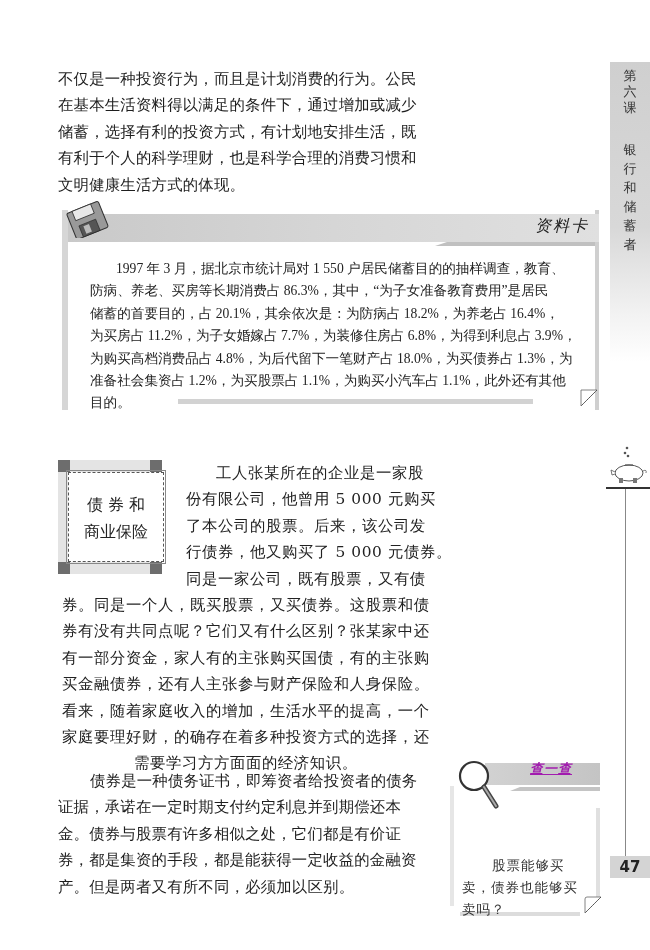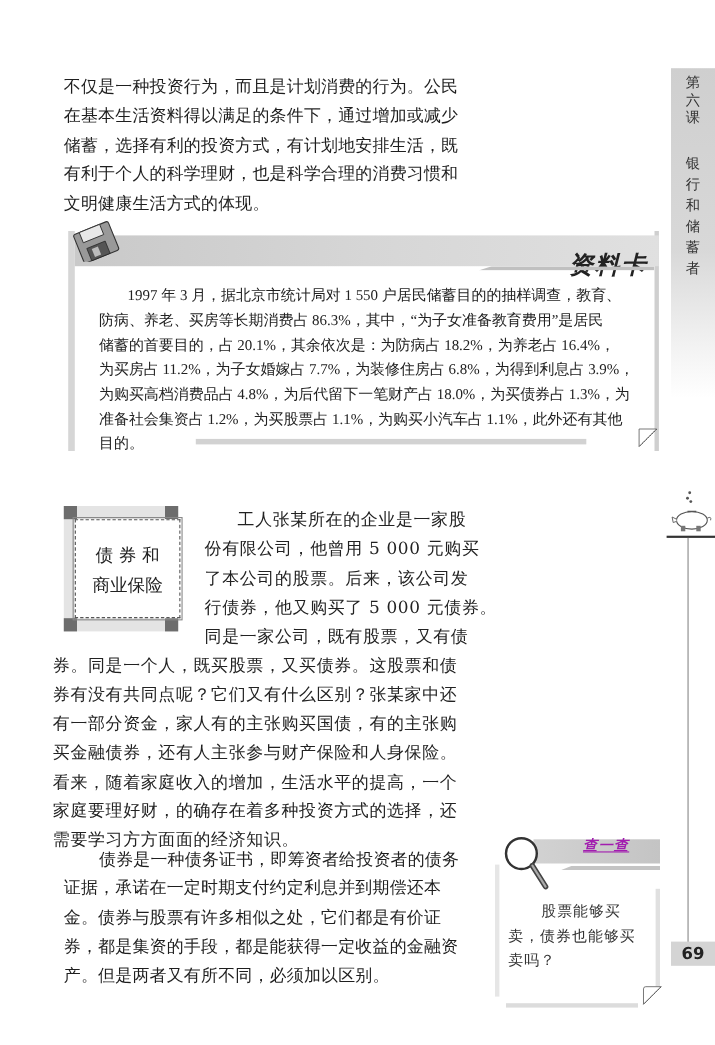--- a/index.html
+++ b/index.html
@@ -38,22 +38,22 @@
   }
   .data-card .header-bar {
     position: absolute; left: 0; top: 4px; width: 531px; height: 28px;
     background: linear-gradient(90deg, #c9c9c9 0%, #d6d6d6 50%, #e0e0e0 100%);
   }
   .data-card .header-stripe {
     position: absolute; right: 0; top: 32px; width: 160px; height: 4px;
     background: #c0c0c0; clip-path: polygon(12px 0, 100% 0, 100% 100%, 0 100%);
   }
   .data-card .title {
-    position: absolute; right: 10px; top: 12px; font-family: "DejaVu Sans", sans-serif;
-    font-style: italic; font-weight: bold; font-size: 22px; color: #222; letter-spacing: 2px;
+    position: absolute; right: 10px; top: 2px; font-family: "DejaVu Sans", sans-serif;
+    font-style: italic; font-weight: normal; font-size: 16px; color: #222; letter-spacing: 2px;
   }
   .data-card .bottom-bar {
     position: absolute; left: 110px; top: 189px; width: 355px; height: 5px;
     background: #d2d2d2;
   }
   .data-card .corner {
     position: absolute; right: -4px; top: 176px; width: 22px; height: 22px;
   }
   .data-card .body {
     position: absolute; left: 22px; top: 48px; font-family: "Liberation Serif", serif;
@@ -172,21 +172,21 @@
   </div>
 </div>
 
 <div class="story" style="left:186px; top:460px;">
   <span class="line" style="padding-left:30px;font-family:Liberation Serif, serif;">工人张某所在的企业是一家股</span>
   <span class="line">份有限公司，他曾用 5 000 元购买</span>
   <span class="line">了本公司的股票。后来，该公司发</span>
   <span class="line">行债券，他又购买了 5 000 元债券。</span>
   <span class="line">同是一家公司，既有股票，又有债</span>
 </div>
-<div class="story" style="left:48px; top:592px;">
+<div class="story" style="left:62px; top:592px;text-align:center;">
   <span class="line">券。同是一个人，既买股票，又买债券。这股票和债</span>
   <span class="line">券有没有共同点呢？它们又有什么区别？张某家中还</span>
   <span class="line">有一部分资金，家人有的主张购买国债，有的主张购</span>
   <span class="line">买金融债券，还有人主张参与财产保险和人身保险。</span>
   <span class="line">看来，随着家庭收入的增加，生活水平的提高，一个</span>
   <span class="line">家庭要理好财，的确存在着多种投资方式的选择，还</span>
   <span class="line">需要学习方方面面的经济知识。</span>
 </div>
 
 <div class="para" style="left:58px; top:768px;">
@@ -203,21 +203,21 @@
   <span class="title">查一查</span>
   <div class="left-bar"></div>
   <div class="right-bar"></div>
   <div class="bottom-bar"></div>
   <svg class="magnifier" viewBox="0 0 48 52">
     <circle cx="20" cy="18" r="14" fill="#fff" stroke="#333" stroke-width="2.2"></circle>
     <line x1="30" y1="29" x2="42" y2="48" stroke="#444" stroke-width="5" stroke-linecap="round"></line>
     <line x1="30" y1="29" x2="42" y2="48" stroke="#aaa" stroke-width="2" stroke-linecap="round"></line>
   </svg>
   <div class="body">
-    <span class="line" style="padding-left:30px;">股票能够买</span>
+    <span class="line" style="padding-left:30px;margin-top:36px;">股票能够买</span>
     <span class="line">卖，债券也能够买</span>
     <span class="line">卖吗？</span>
   </div>
   <svg class="corner" viewBox="0 0 20 20">
     <path d="M2 4 Q2 2 4 2 L18 2 L2 18 Z" fill="#fff" stroke="#666" stroke-width="0.8"></path>
     <path d="M18 2 L2 18" stroke="#444" stroke-width="0.8" stroke-dasharray="1.5 1"></path>
   </svg>
 </div>
 
 <svg class="piggy" viewBox="0 0 45 45">
@@ -227,13 +227,13 @@
   <ellipse cx="24" cy="33" rx="14" ry="8" fill="#fff" stroke="#555" stroke-width="1"></ellipse>
   <path d="M10 32 L6 30 L7 35 L10 34" fill="#fff" stroke="#555" stroke-width="0.8"></path>
   <rect x="14" y="38" width="4" height="5" fill="#777"></rect>
   <rect x="28" y="38" width="4" height="5" fill="#777"></rect>
   <path d="M38 31 q4 -2 3 2" fill="none" stroke="#555" stroke-width="0.8"></path>
   <line x1="20" y1="25" x2="28" y2="25" stroke="#555" stroke-width="1.2"></line>
 </svg>
 <div class="piggy-base"></div>
 <div class="vline"></div>
 
-<div class="page-number">69</div>
+<div class="page-number">47</div>
 
 </body></html>

